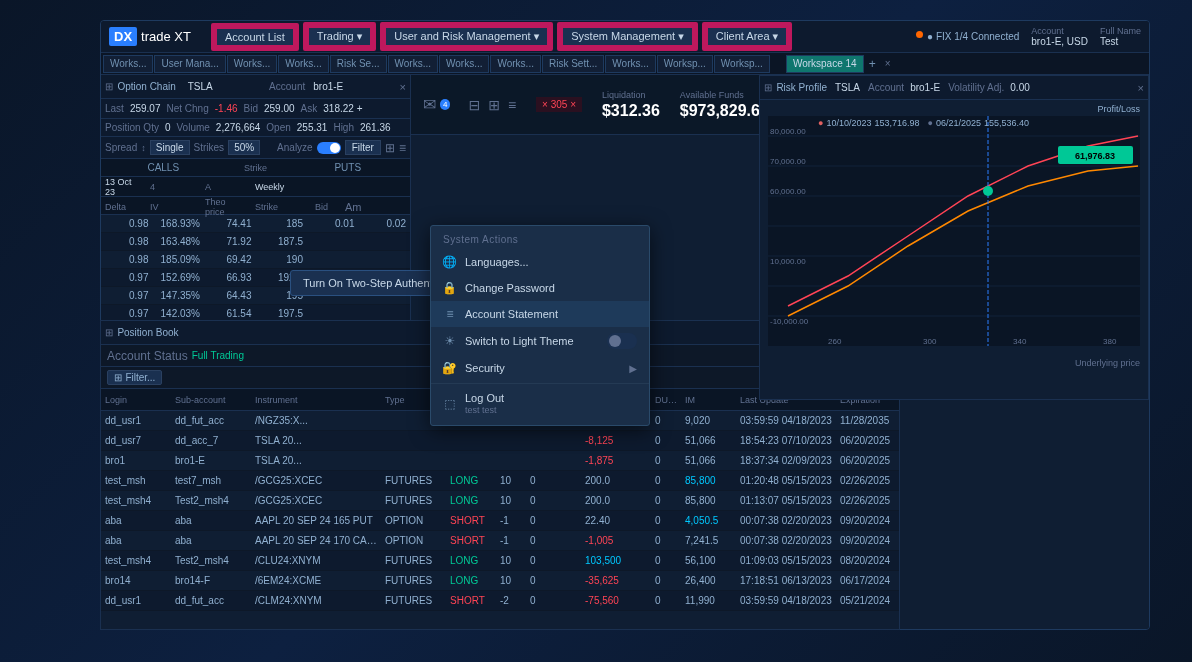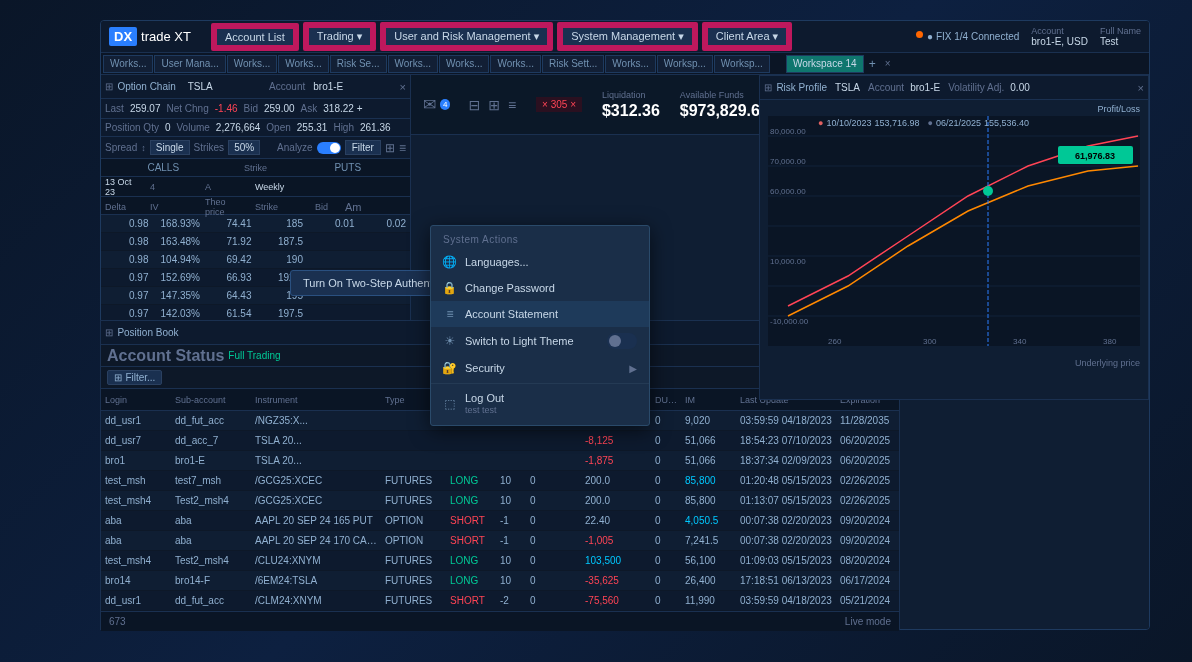--- a/index.html
+++ b/index.html
@@ -536,21 +536,21 @@
         <div class="option-row">
             <span class="option-cell">0.98</span>
             <span class="option-cell">163.48%</span>
             <span class="option-cell">71.92</span>
             <span class="option-cell">187.5</span>
             <span class="option-cell"></span>
             <span class="option-cell"></span>
           </div>
         <div class="option-row">
             <span class="option-cell">0.98</span>
-            <span class="option-cell">104.94%</span>
+            <span class="option-cell">185.09%</span>
             <span class="option-cell">69.42</span>
             <span class="option-cell">190</span>
             <span class="option-cell"></span>
             <span class="option-cell"></span>
           </div>
         <div class="option-row">
             <span class="option-cell">0.97</span>
             <span class="option-cell">152.69%</span>
             <span class="option-cell">66.93</span>
             <span class="option-cell">192.5</span>
@@ -740,21 +740,21 @@
       <span class="pos-icon-btn">⋮</span>
       <span class="pos-icon-btn">↑</span>
       <span class="pos-icon-btn">&lt;/&gt;</span>
       <span class="pos-icon-btn">🗑</span>
       <span class="pos-icon-btn">⚙</span>
       <span class="pos-icon-btn">×</span>
     </span>
   </div>
 
   <div class="pos-book-sub-header">
-    <span style="color:#607090;font-size:16px;font-weight:bold;">Account Status</span>
+    <span style="color:#607090;font-size:12px;">Account Status</span>
     <span style="color:#00c896;font-size:10px;">Full Trading</span>
   </div>
 
   <div class="pos-filter-bar">
     <button class="filter-btn">
       <span>⊞</span>
       <span>Filter...</span>
     </button>
   </div>
 
@@ -882,21 +882,21 @@
       <span class="pos-td">0</span>
       <span class="pos-td cyan">103,500</span>
       <span class="pos-td">0</span>
       <span class="pos-td">56,100</span>
       <span class="pos-td">01:09:03 05/15/2023</span>
       <span class="pos-td">08/20/2024</span>
     </div>
     <div class="pos-row">
       <span class="pos-td">bro14</span>
       <span class="pos-td">bro14-F</span>
-      <span class="pos-td">/6EM24:TSLA</span>
+      <span class="pos-td">/6EM24:XCME</span>
       <span class="pos-td">FUTURES</span>
       <span class="pos-td green">LONG</span>
       <span class="pos-td">10</span>
       <span class="pos-td">0</span>
       <span class="pos-td red">-35,625</span>
       <span class="pos-td">0</span>
       <span class="pos-td">26,400</span>
       <span class="pos-td">17:18:51 06/13/2023</span>
       <span class="pos-td">06/17/2024</span>
     </div>
@@ -909,24 +909,20 @@
       <span class="pos-td">-2</span>
       <span class="pos-td">0</span>
       <span class="pos-td red">-75,560</span>
       <span class="pos-td">0</span>
       <span class="pos-td">11,990</span>
       <span class="pos-td">03:59:59 04/18/2023</span>
       <span class="pos-td">05/21/2024</span>
     </div>
   </div>
 
-  <div class="pos-statusbar">
-    <span>673</span>
-    <span>Live mode</span>
-  </div>
 </div>
 
 <div style="position:absolute;top:270px;left:290px;background:#1a3050;border:1px solid #2a5080;border-radius:3px;padding:6px 12px;z-index:25;font-size:11px;color:#c8d8e8;">
   <span>Turn On Two-Step Authenticat</span>
 </div>
 
 <div class="system-actions-dropdown">
   <div class="dropdown-section-title">System Actions</div>
 
   <div class="dropdown-item">

